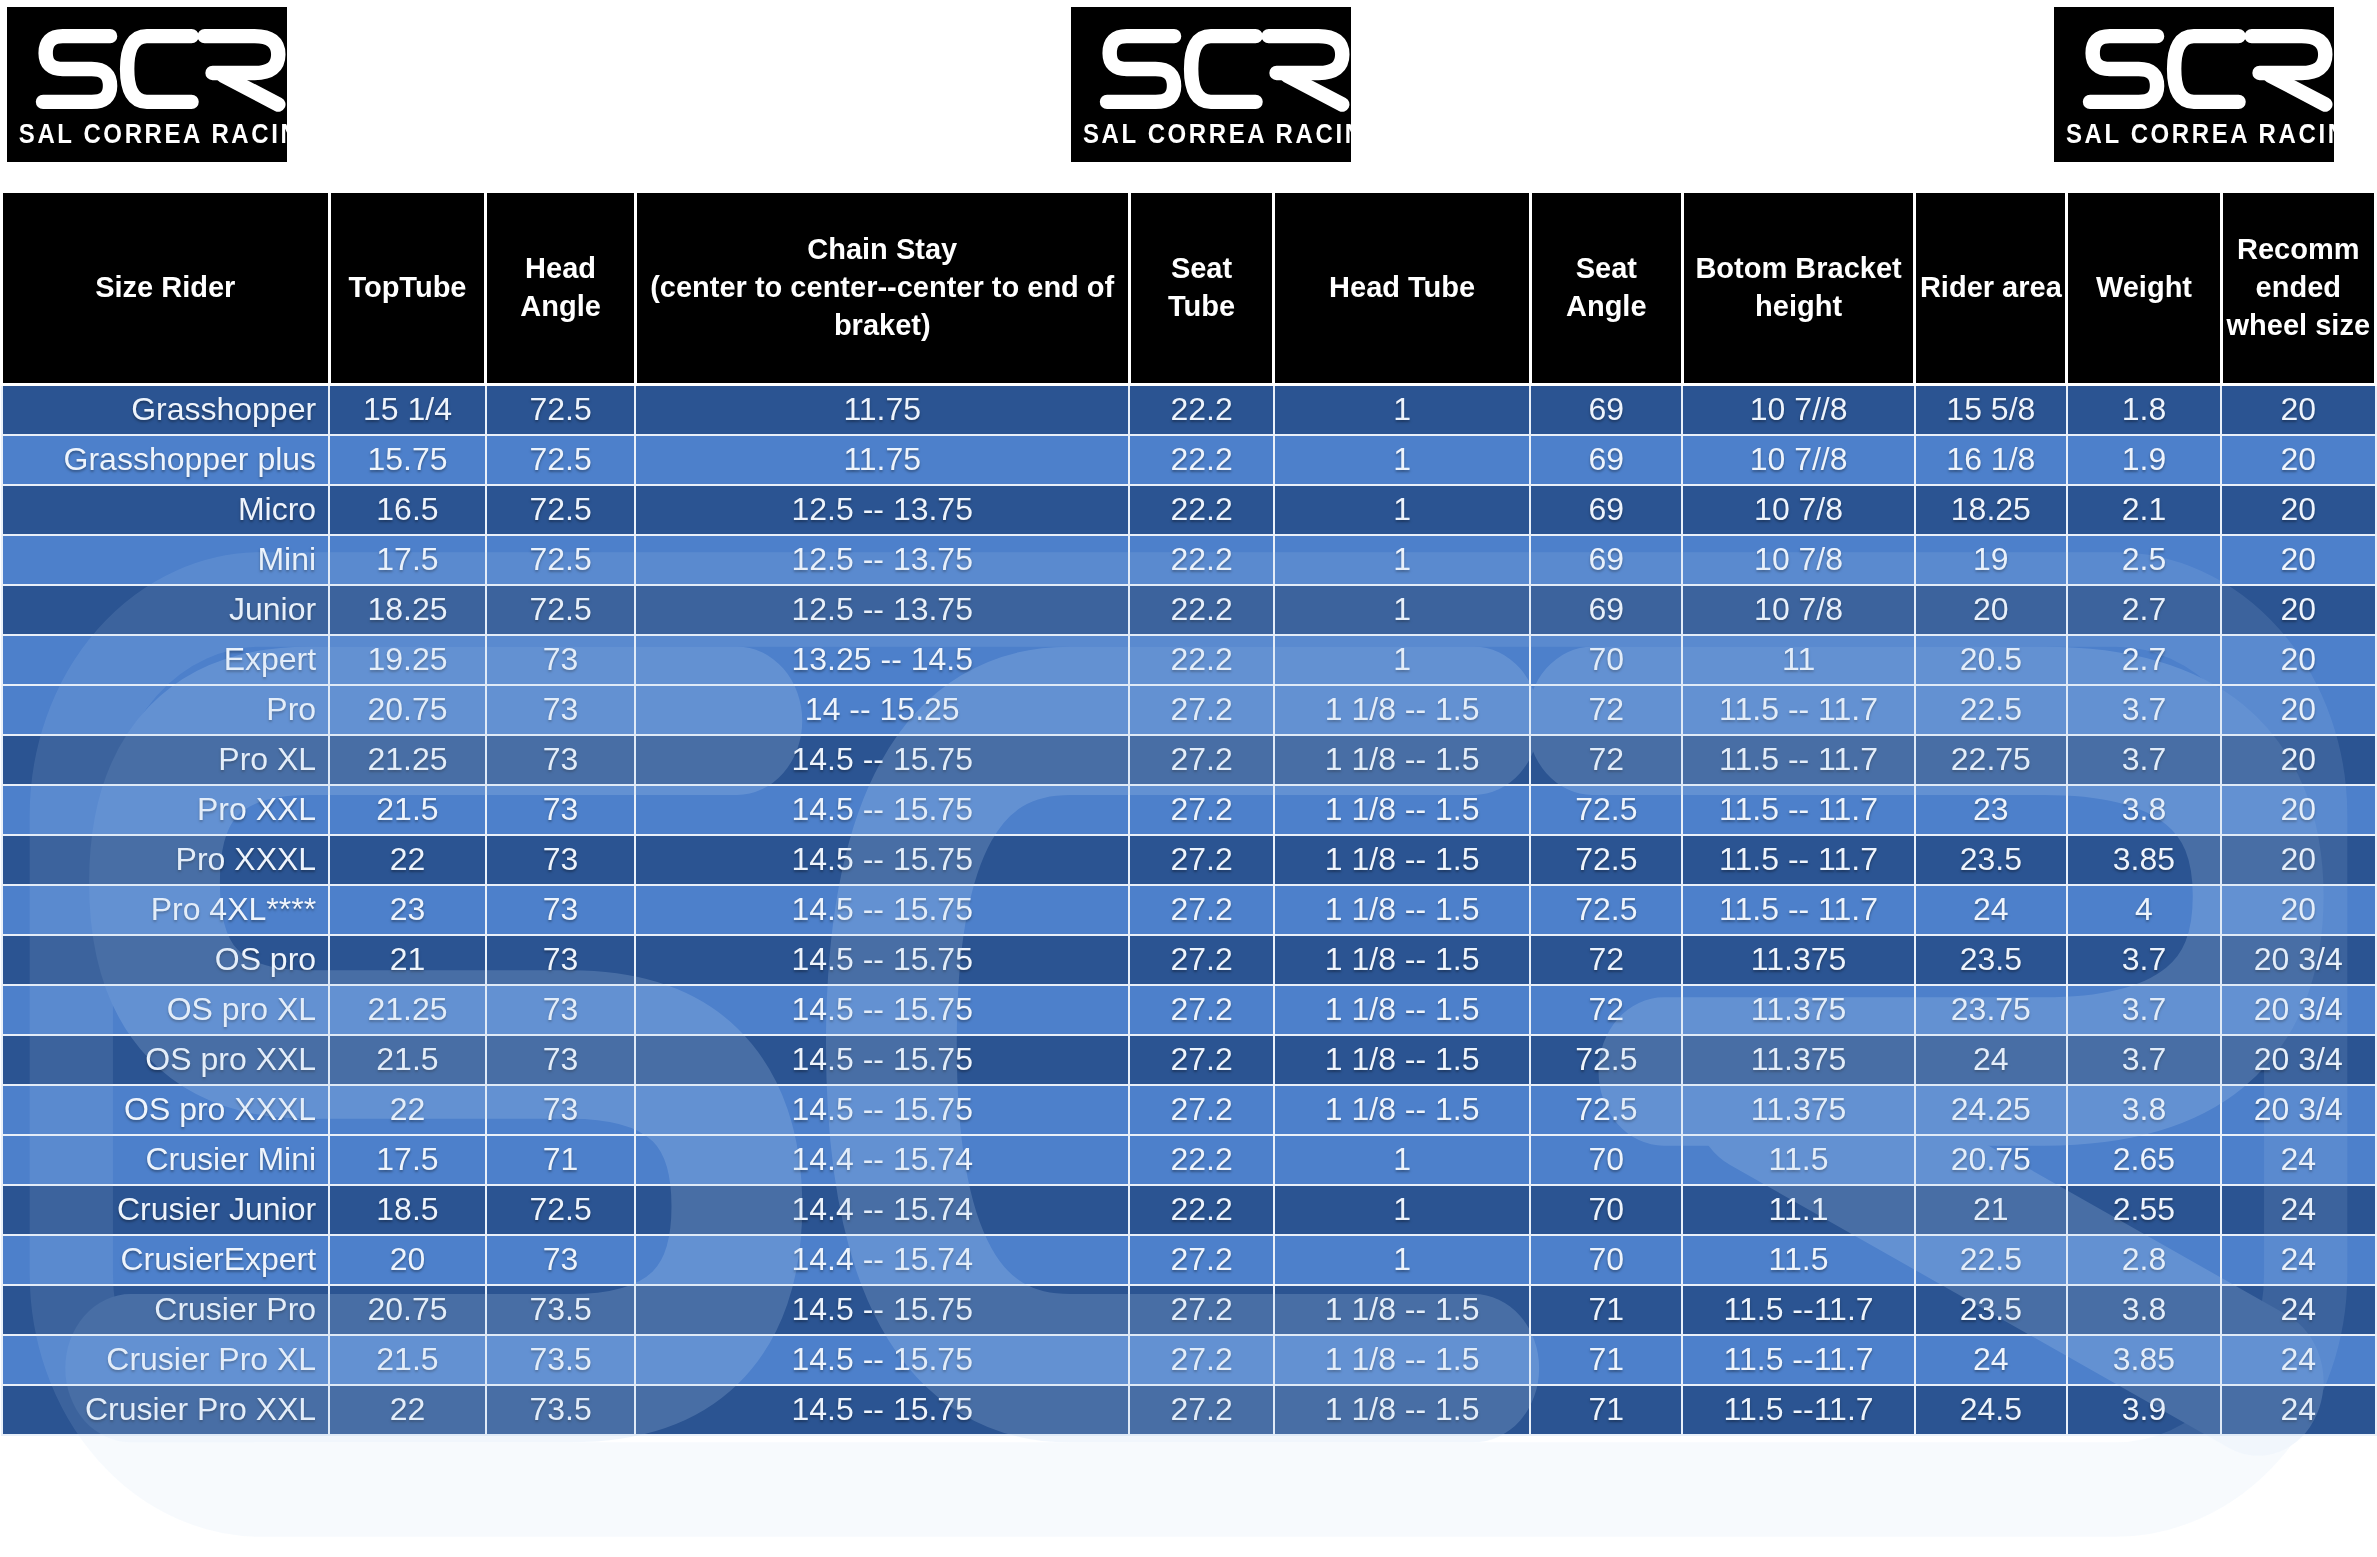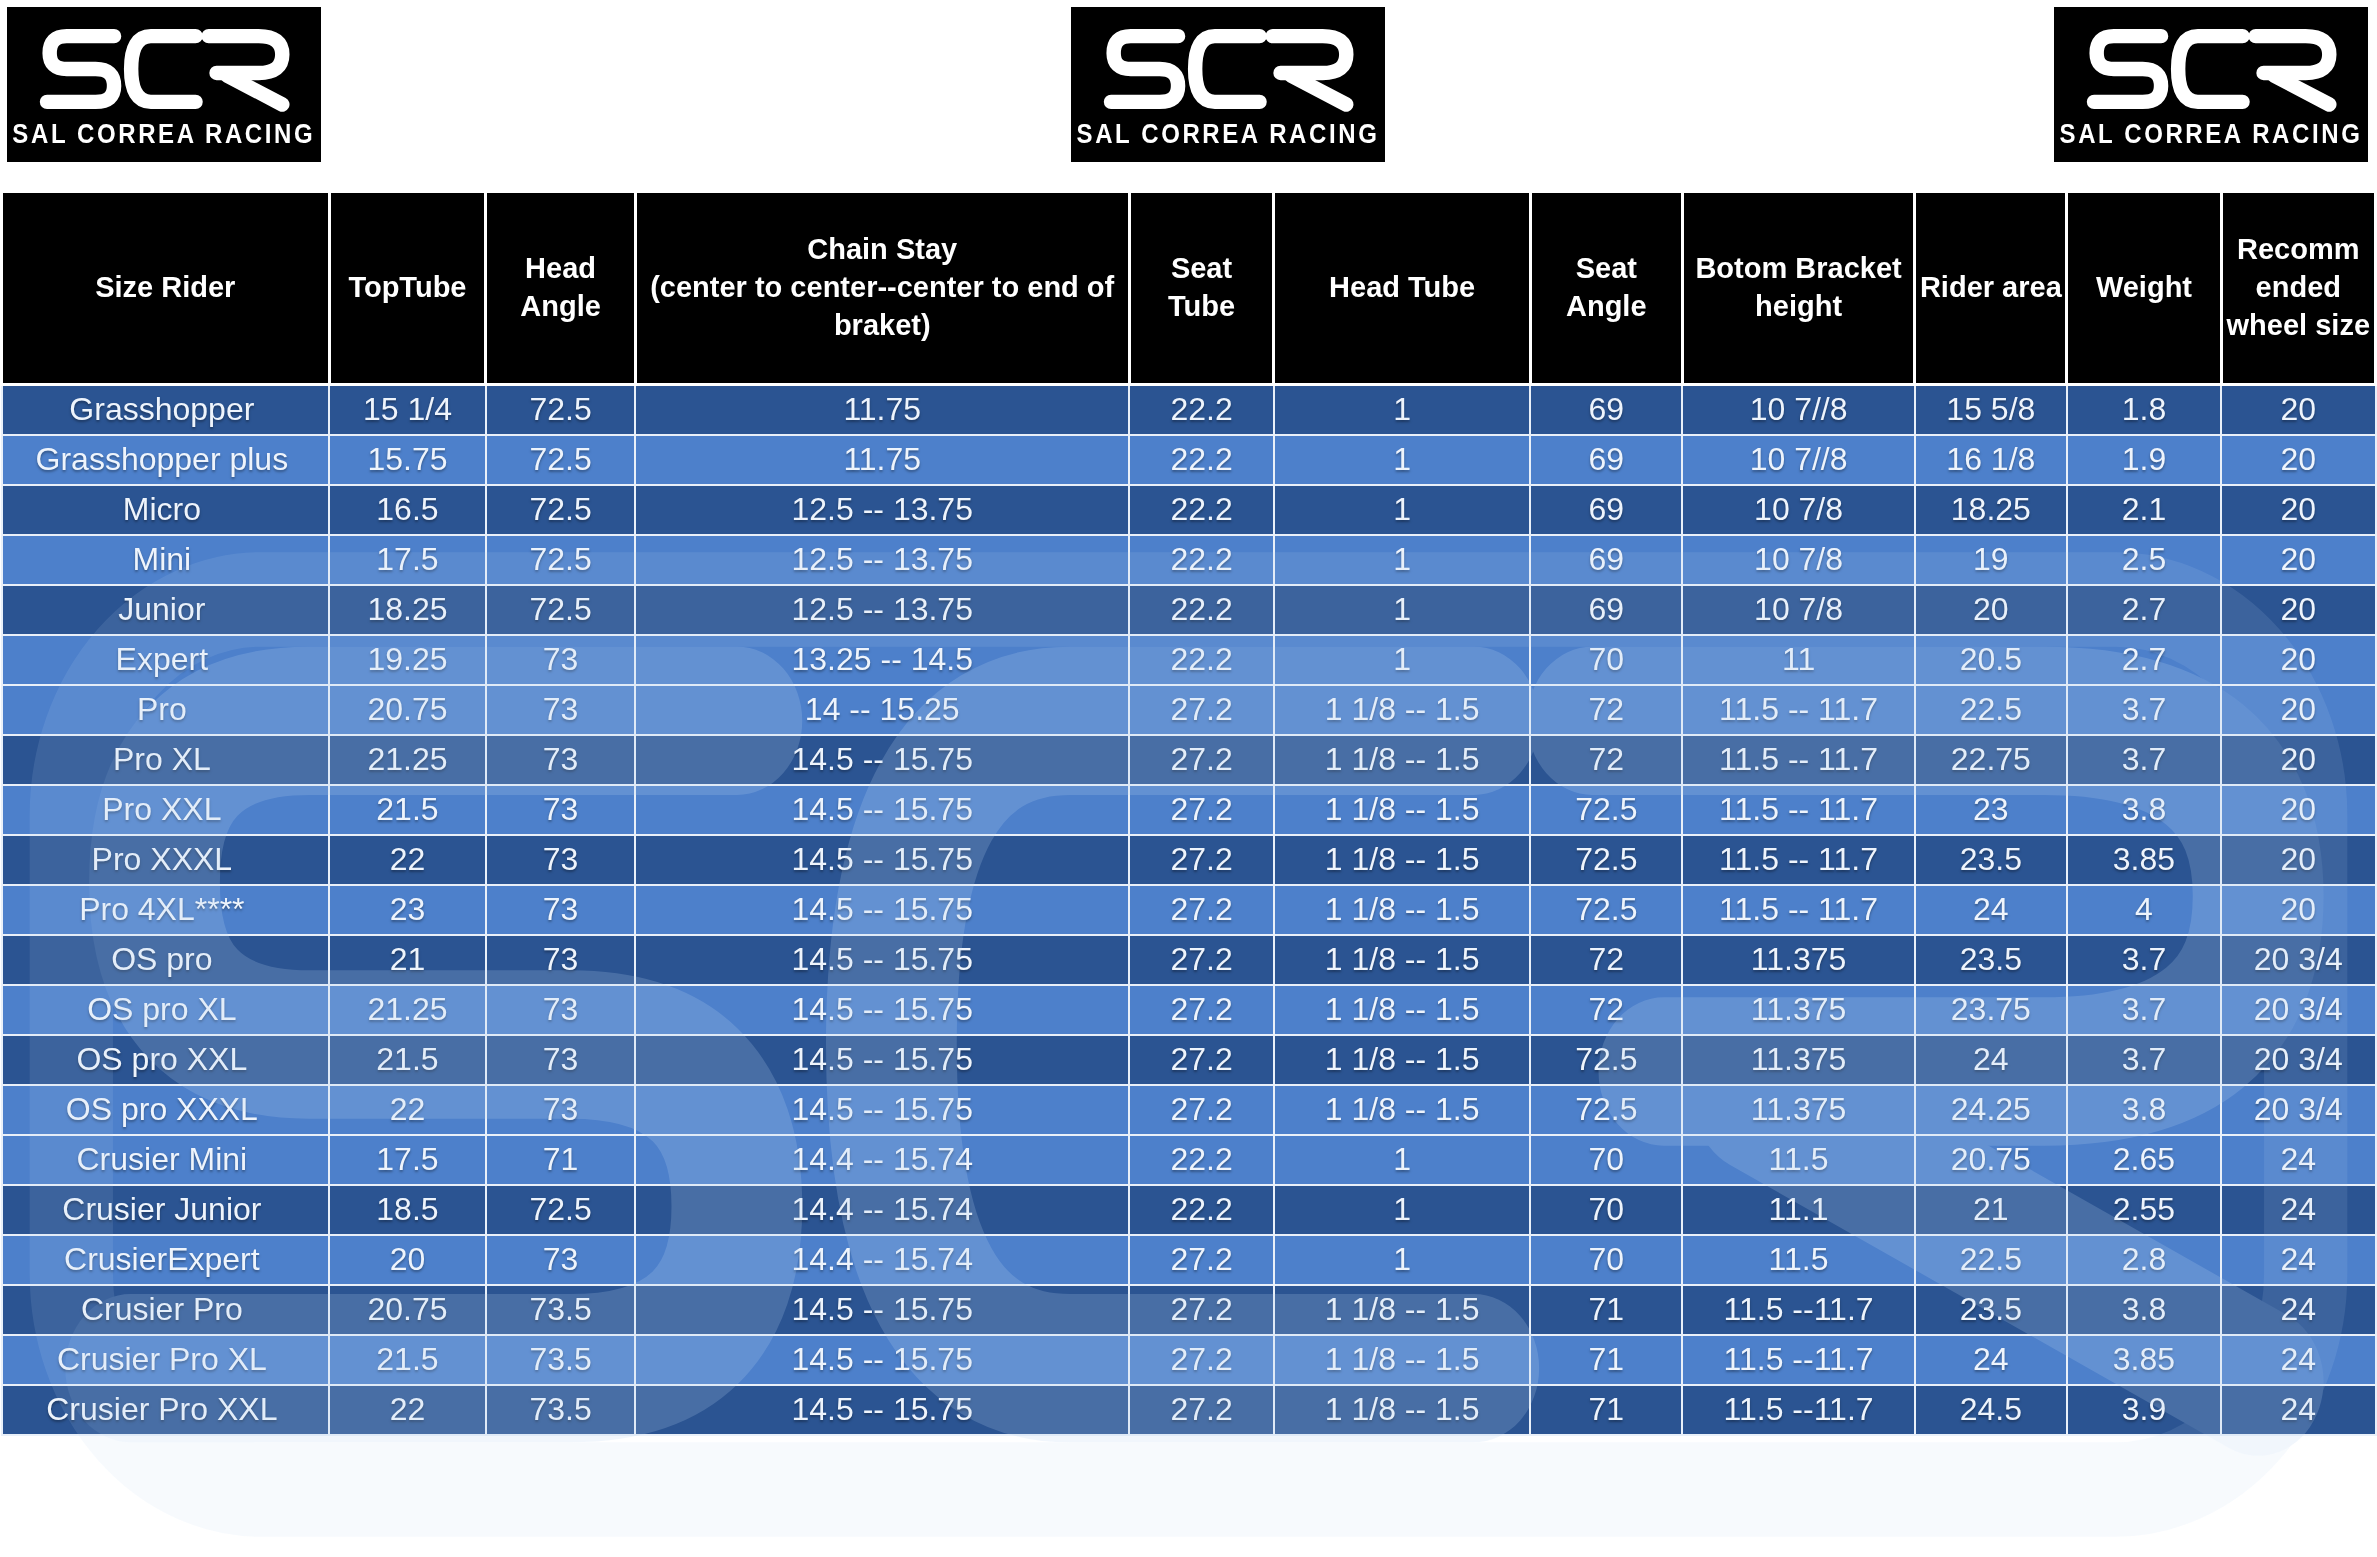--- a/index.html
+++ b/index.html
@@ -6,24 +6,24 @@
   .page{
     position:relative;
     width:2377px;height:1557px;
     background:#ffffff;
     font-family:"Liberation Sans", sans-serif;
     overflow:hidden;
   }
   
   .logo-band{position:relative;height:190px;}
   .logo{
-    position:absolute;top:6.8px;width:314px;height:155px;
+    position:absolute;top:6.8px;width:280px;height:155px;
     background:var(--logo-bg,#000);
     box-sizing:border-box;
-    display:flex;flex-direction:column;align-items:center;justify-content:center;
+    display:flex;flex-direction:column;align-items:flex-start;justify-content:center;
     padding:8.5px 12px 6.8px 12px;
   }
   .logo-left{left:6.8px;}
   .logo-center{left:1071px;}
   .logo-right{left:2054px;}
   .logo-mark{width:282px;height:92px;}
   .logo-sub{
     margin-top:5.1px;color:#fff;font-weight:bold;font-size:24px;
     letter-spacing:2.6px;white-space:nowrap;transform:scaleY(1.15);
   }
@@ -45,21 +45,21 @@
     height:50px;font-size:32px;
     color:var(--cell-text,#eef4fc);
     text-align:center;vertical-align:middle;
     border:2.6px solid var(--border,#e9f0f9);
     padding:0 5.1px;box-sizing:border-box;
     text-shadow:0 1.7px 2.6px rgba(0,0,0,0.35);
     white-space:nowrap;overflow:hidden;
   }
   tr.dark td{background:var(--row-dark,#2b5492);}
   tr.light td{background:var(--row-light,#4d80cb);}
-  td.size-name{text-align:center;padding-right:12px;}
+  td.size-name{text-align:right;padding-right:12px;}
   
   .watermark{
     position:absolute;left:0;top:342px;width:2377px;height:1025px;
     pointer-events:none;
   }
   .watermark svg{width:100%;height:100%;}
 </style>
 </head>
 <body>
 

